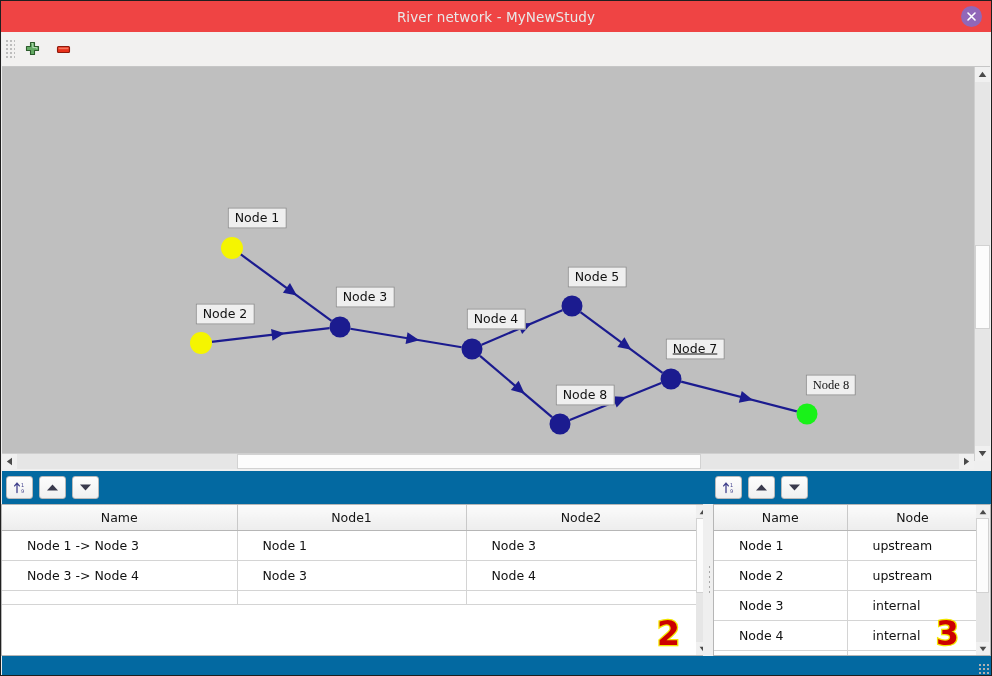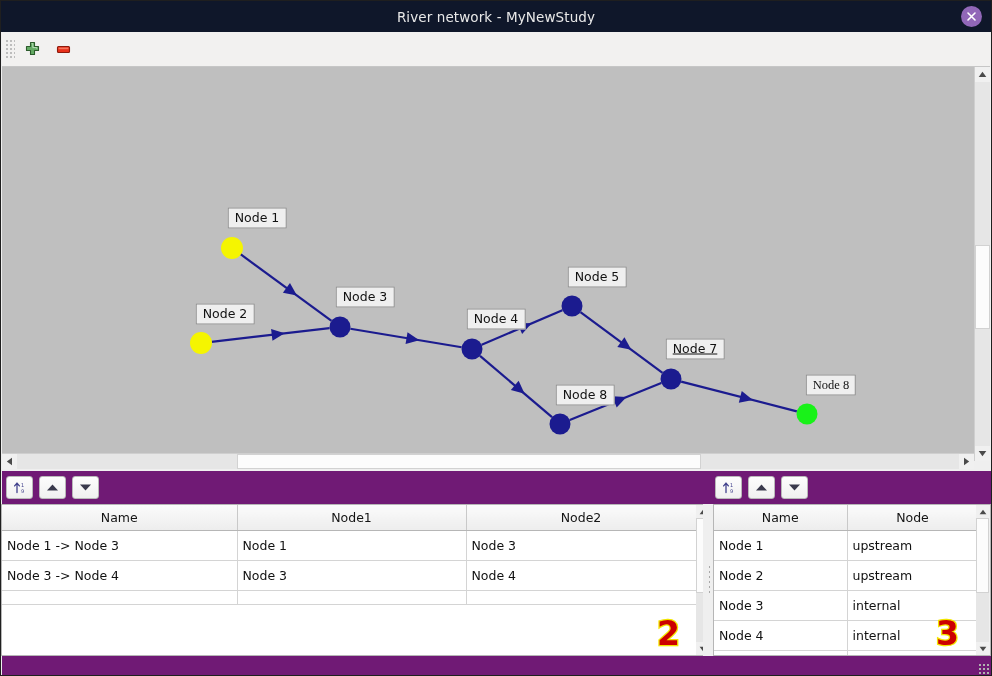--- a/index.html
+++ b/index.html
@@ -16,21 +16,21 @@
     width: 992px; height: 676px;
     background: #efefef;
     border: 1px solid #1f1f1f;
     overflow: hidden;
   }
 
   
   .titlebar {
     position: absolute; left: 0; top: 0;
     width: 990px; height: 31px;
-    background: #0f172a;
+    background: #ef4444;
     display: flex; align-items: center; justify-content: center;
   }
   .titlebar-text {
     color: #e8e8e8;
     font-size: 13.5px;
     letter-spacing: .1px;
     font-family: "DejaVu Sans", "Liberation Sans", sans-serif;
   }
   .close-btn {
     position: absolute; right: 9px; top: 5px;
@@ -147,21 +147,21 @@
   .grip-dots-h {
     width: 32px; height: 3px;
     background-image: radial-gradient(#a8a8a8 1px, transparent 1px);
     background-size: 5px 5px;
   }
 
   
   .bottom {
     position: absolute; left: 1px; top: 470px;
     width: 990px; height: 205px;
-    background: #701a75;
+    background: #0369a1;
   }
   .tbl-toolbar {
     position: absolute; top: 3px;
     height: 27px;
     display: flex; align-items: center; gap: 6px;
   }
   .tbl-btn {
     width: 27px; height: 23px;
     background: linear-gradient(#fdfdfd, #f0f0f0);
     border: 1px solid #b9b9b9;
@@ -189,21 +189,21 @@
     font-size: 12.5px;
     color: #141414;
     text-align: center;
   }
   table.grid td {
     height: 30px;
     border-right: 1px solid #d4d4d4;
     border-bottom: 1px solid #d4d4d4;
     font-size: 12.5px;
     color: #111;
-    padding-left: 5px;
+    padding-left: 25px;
     background: #ffffff;
     overflow: hidden;
     white-space: nowrap;
   }
   table.grid tr:last-child td { height: 14px; }
 
   .splitter-v {
     position: absolute;
     width: 10px;
     display: flex; align-items: center; justify-content: center;

